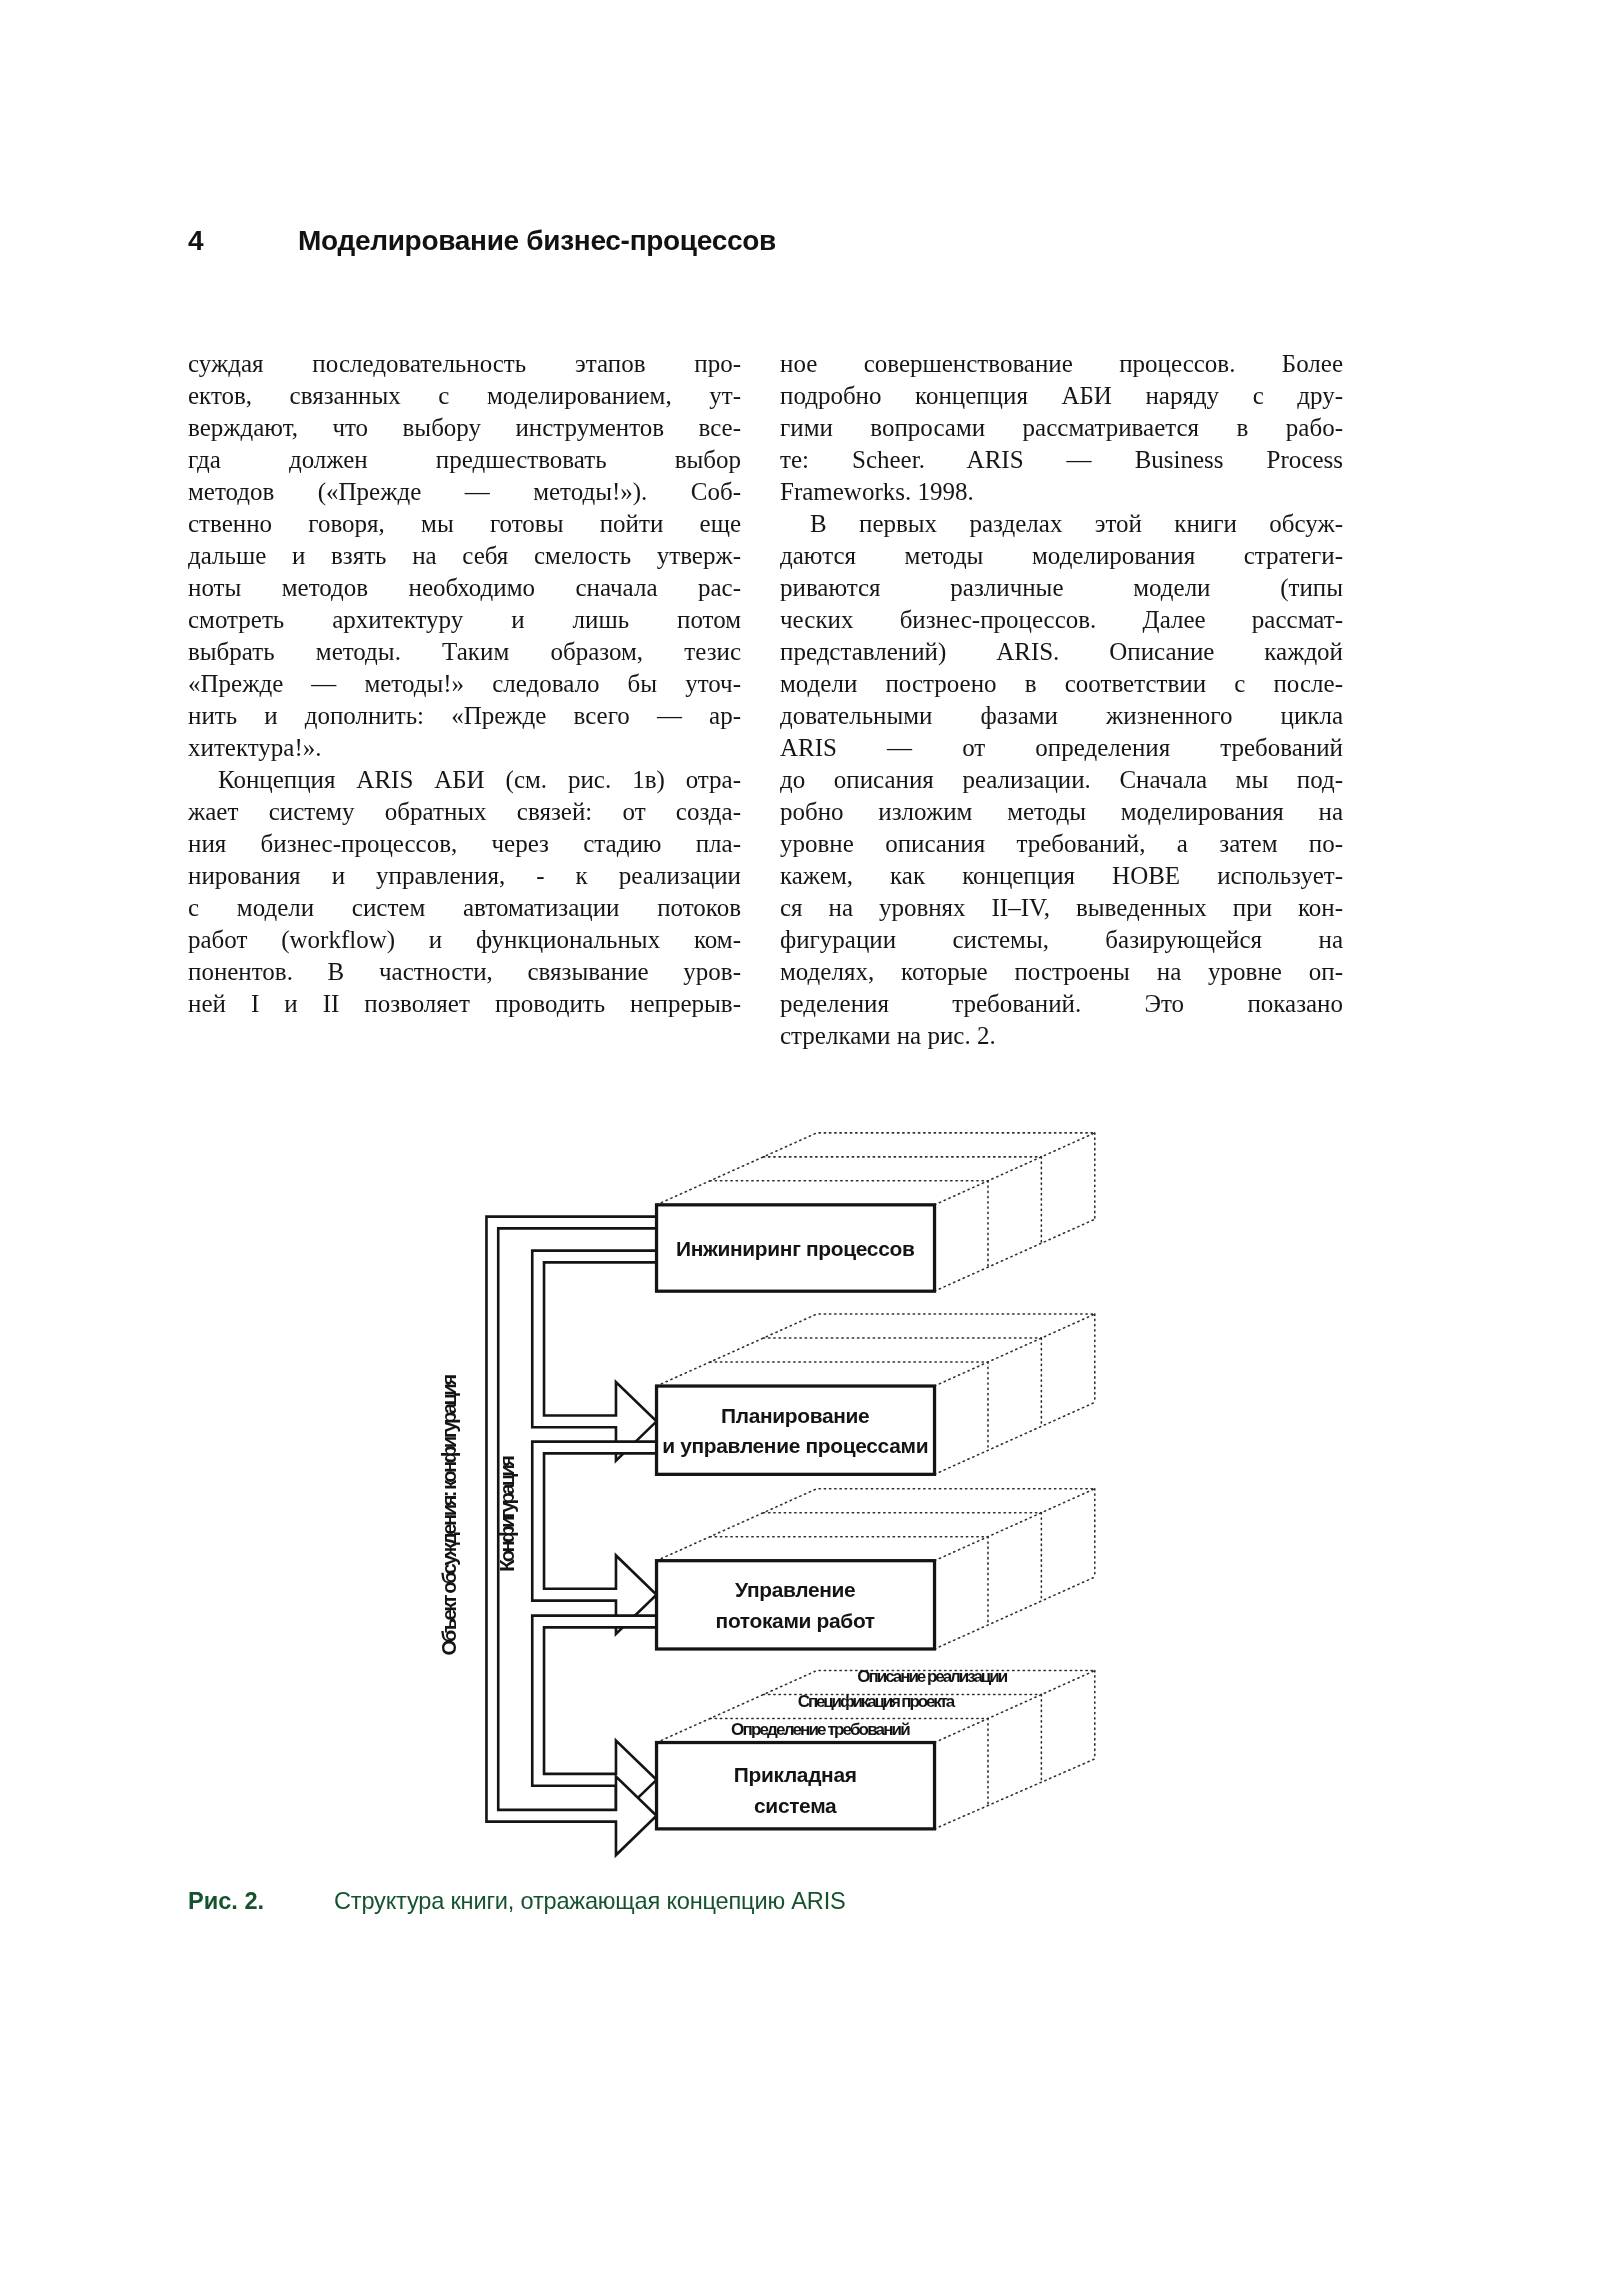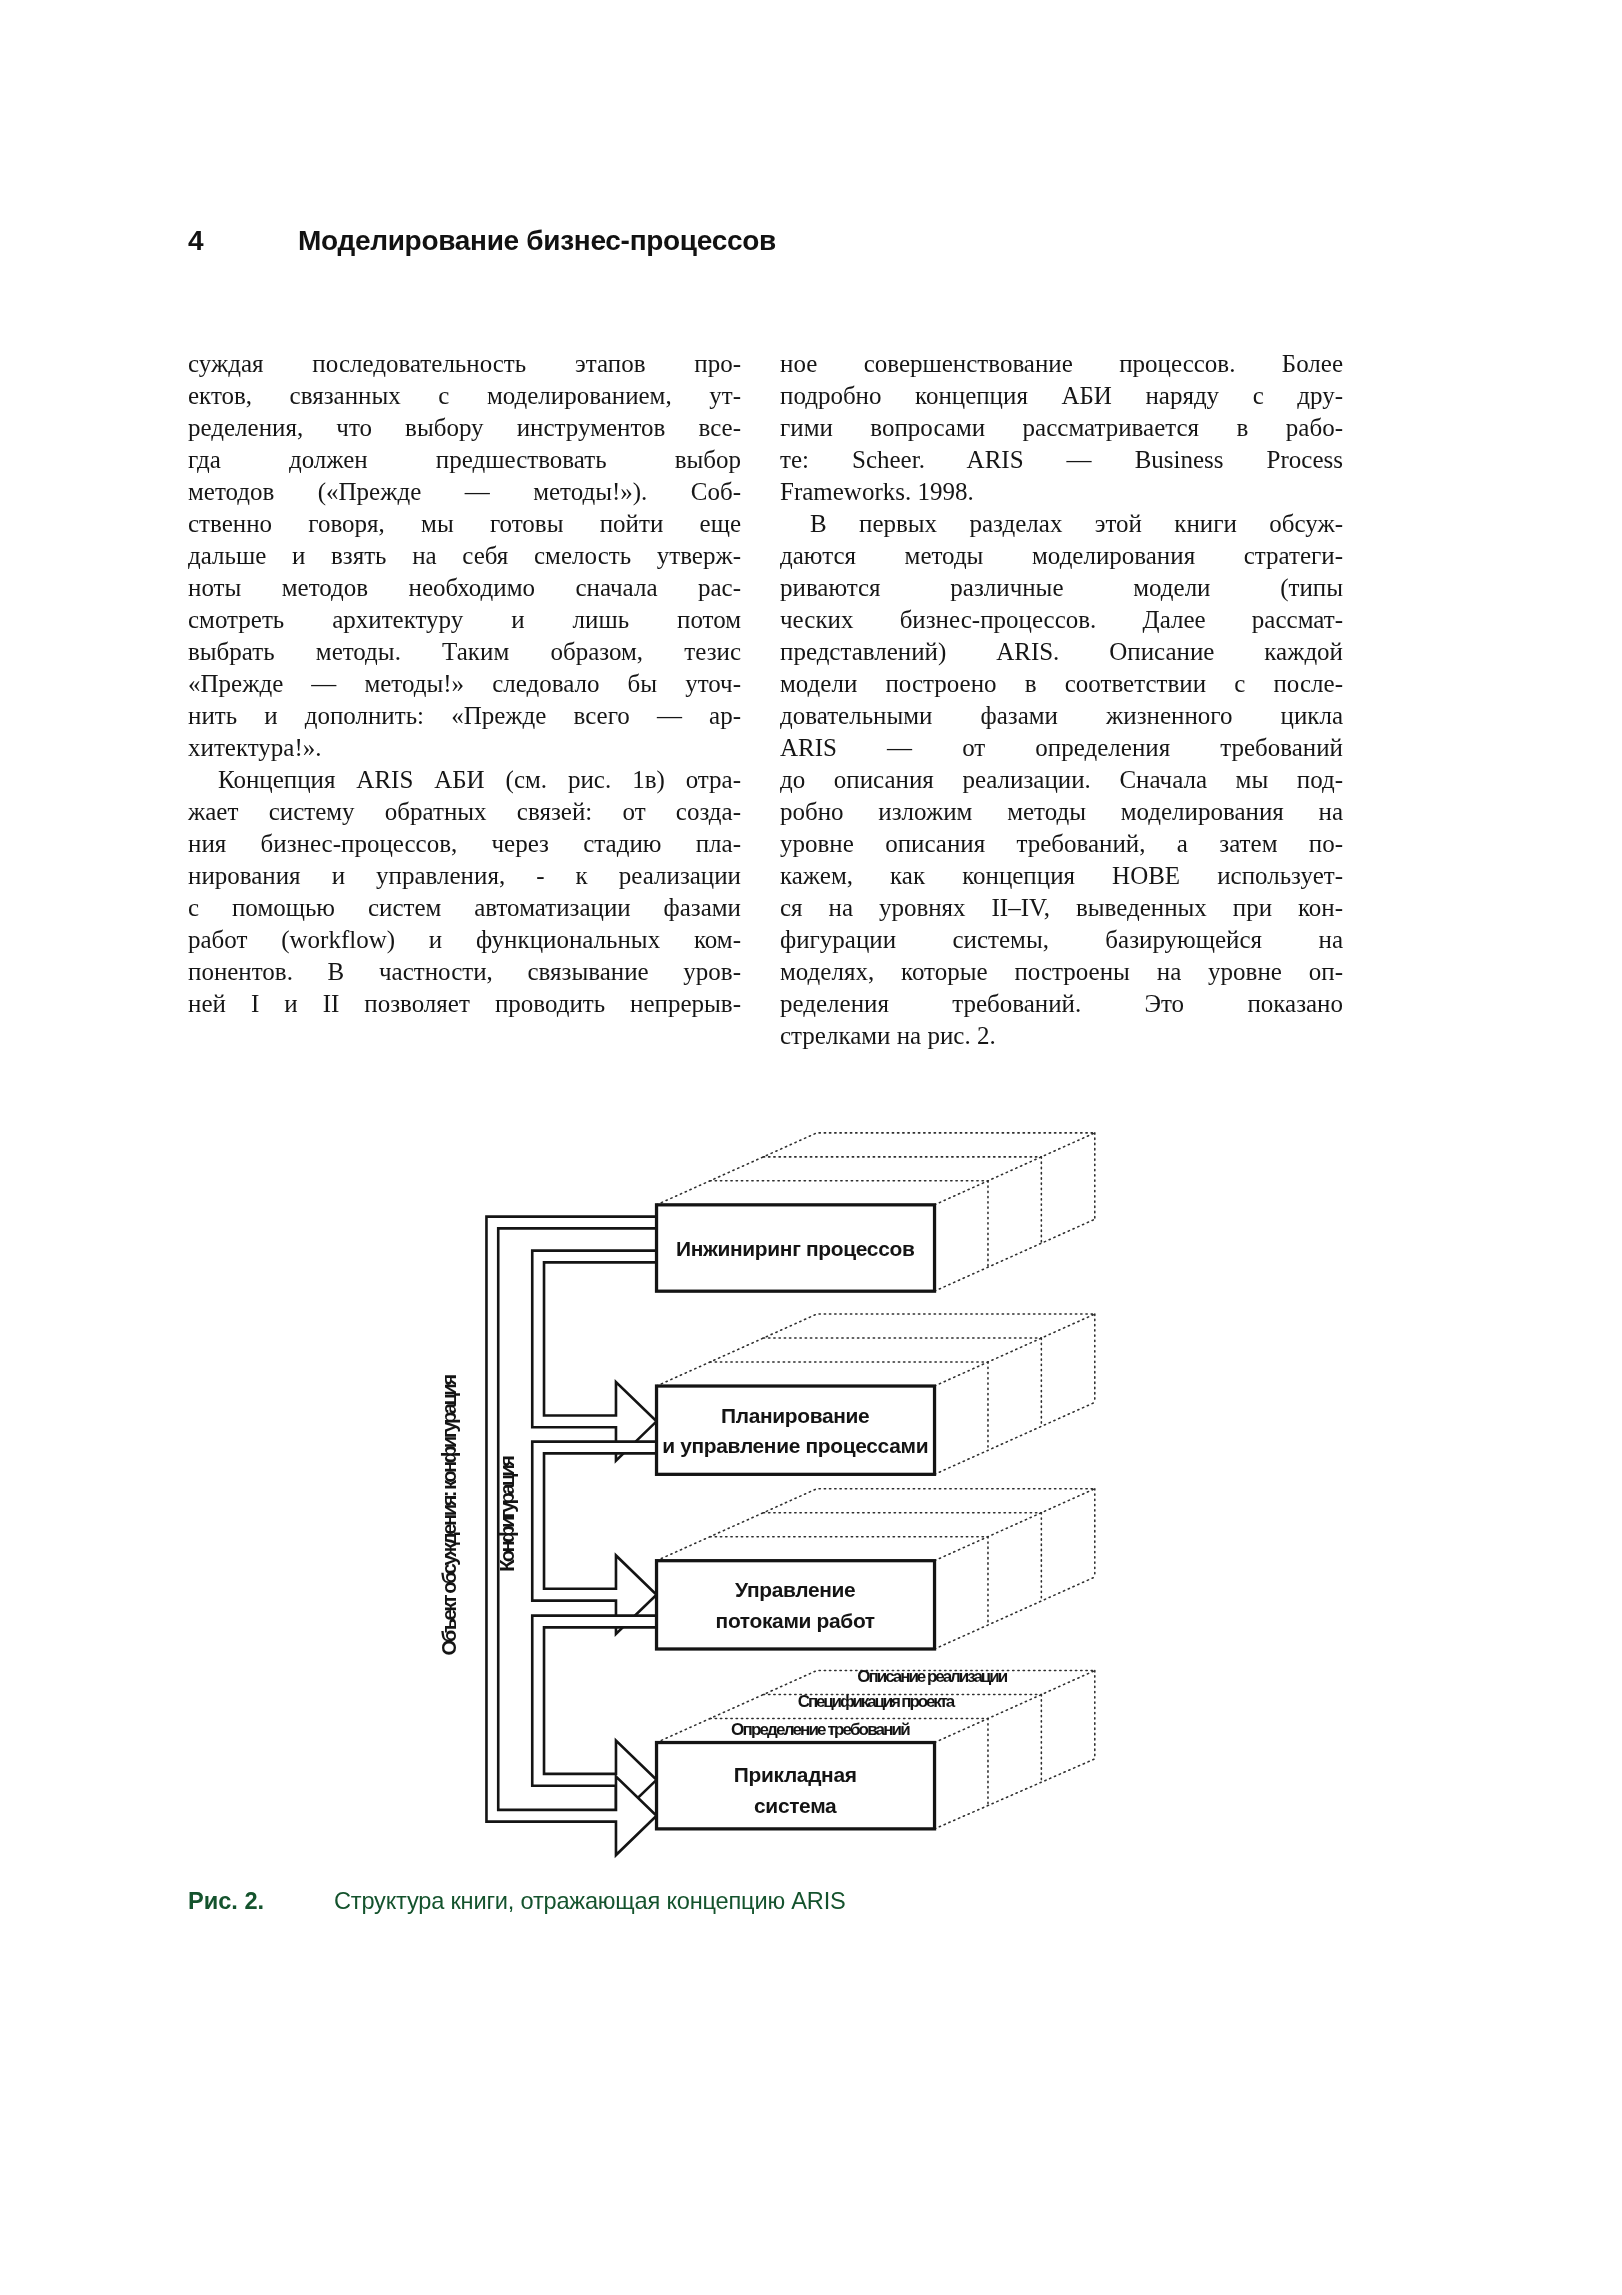--- a/index.html
+++ b/index.html
@@ -52,36 +52,36 @@
 
   <div id="header">
     <span id="page-number">4</span>
     <span id="header-title">Моделирование бизнес-процессов</span>
   </div>
 
   <div id="col-left" class="col">
 
   <div class="line">суждая последовательность этапов про-</div>
       <div class="line">ектов, связанных с моделированием, ут-</div>
-      <div class="line">ределения, что выбору инструментов все-</div>
+      <div class="line">верждают, что выбору инструментов все-</div>
       <div class="line">гда должен предшествовать выбор</div>
       <div class="line">методов («Прежде — методы!»). Соб-</div>
       <div class="line">ственно говоря, мы готовы пойти еще</div>
       <div class="line">дальше и взять на себя смелость утверж-</div>
       <div class="line">ноты методов необходимо сначала рас-</div>
       <div class="line">смотреть архитектуру и лишь потом</div>
       <div class="line">выбрать методы. Таким образом, тезис</div>
       <div class="line">«Прежде — методы!» следовало бы уточ-</div>
       <div class="line">нить и дополнить: «Прежде всего — ар-</div>
       <div class="line last">хитектура!».</div>
       <div class="line indent">Концепция ARIS АБИ (см. рис. 1в) отра-</div>
       <div class="line">жает систему обратных связей: от созда-</div>
       <div class="line">ния бизнес-процессов, через стадию пла-</div>
       <div class="line">нирования и управления, - к реализации</div>
-      <div class="line">с помощью систем автоматизации фазами</div>
+      <div class="line">с модели систем автоматизации потоков</div>
       <div class="line">работ (workflow) и функциональных ком-</div>
       <div class="line">понентов. В частности, связывание уров-</div>
       <div class="line">ней I и II позволяет проводить непрерыв-</div>
     </div>
 
   <div id="col-right" class="col">
 
   <div class="line">ное совершенствование процессов. Более</div>
       <div class="line">подробно концепция АБИ наряду с дру-</div>
       <div class="line">гими вопросами рассматривается в рабо-</div>

